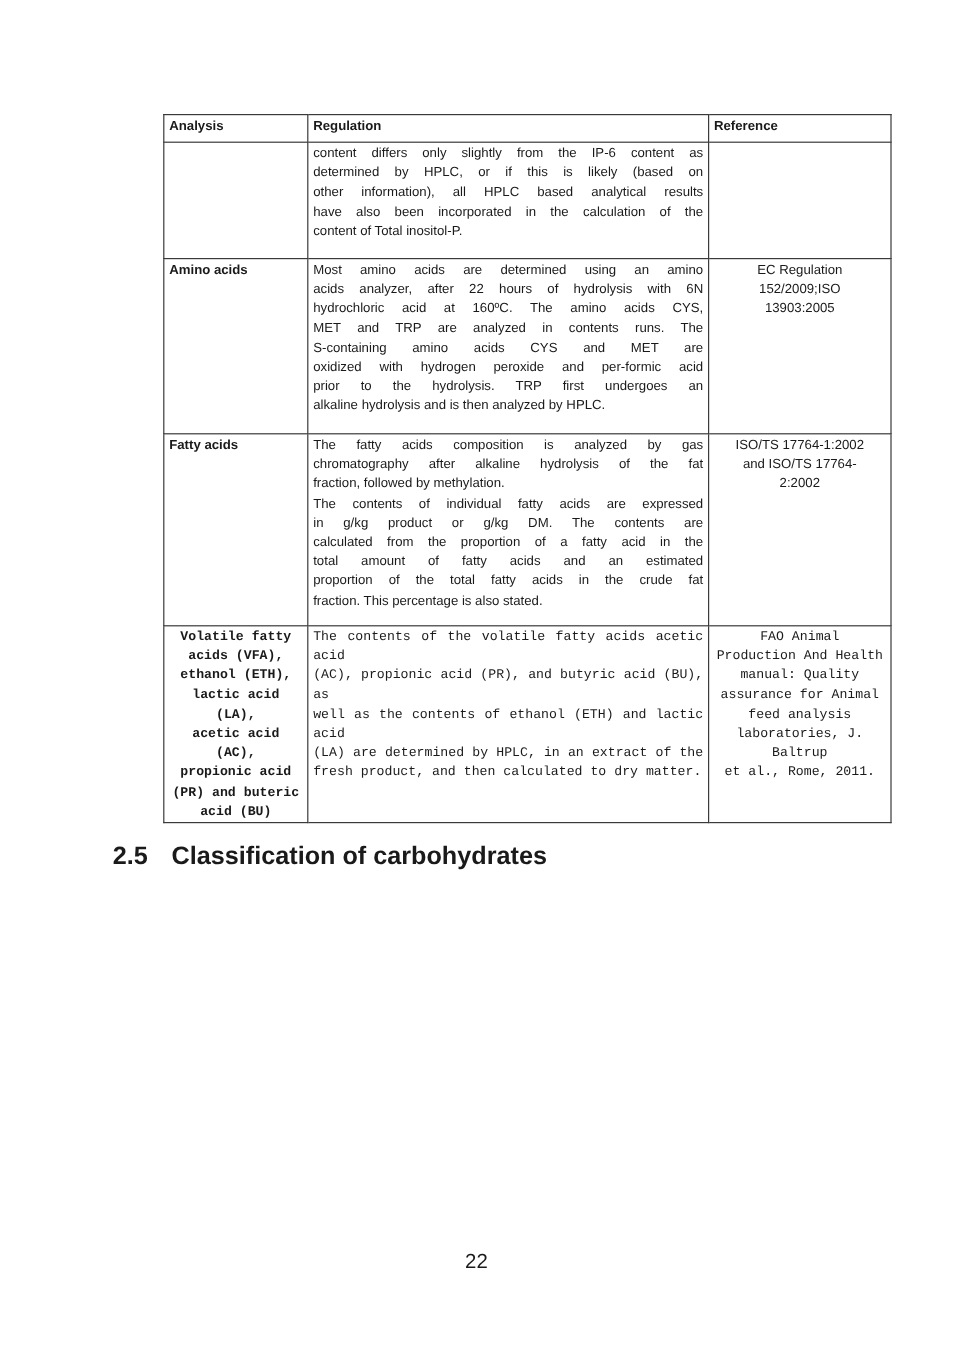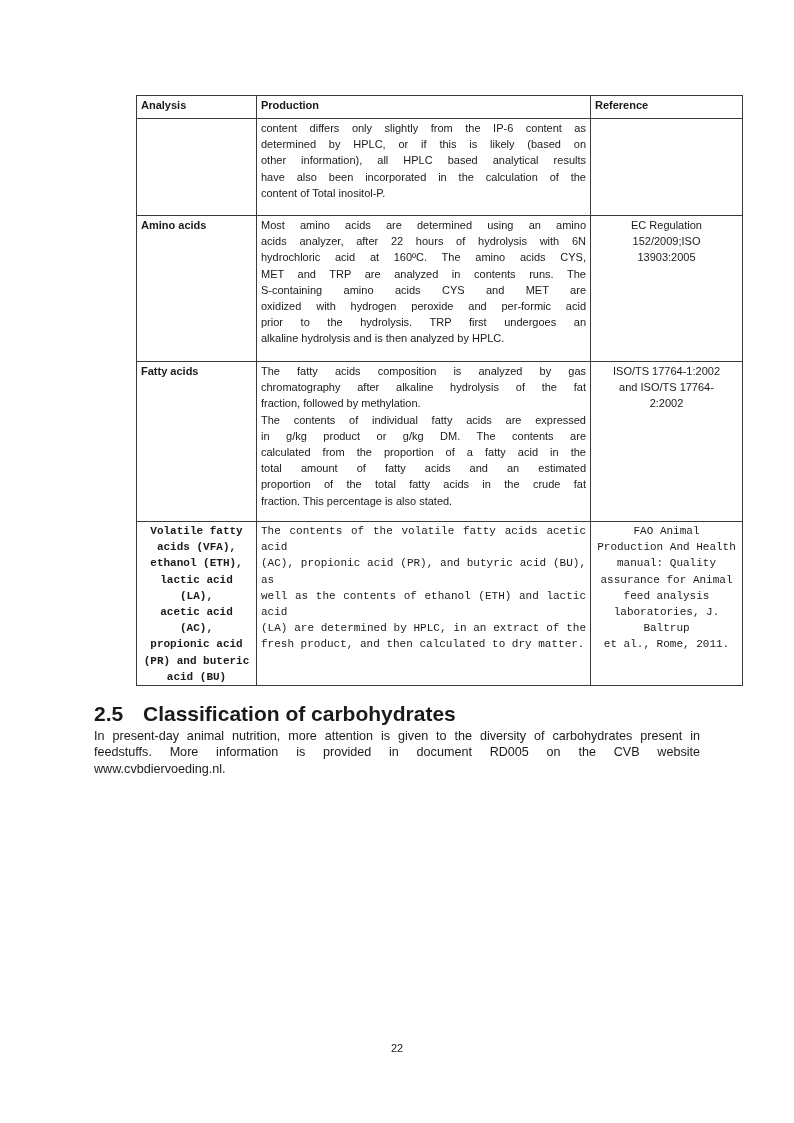--- a/index.html
+++ b/index.html
@@ -31,37 +31,37 @@
     position: absolute; left: 94px; top: 702px; margin: 0;
     font-size: 21px; font-weight: bold; line-height: 24px;
   }
   h2 .num { display: inline-block; width: 49px; }
   p.body {
     position: absolute; left: 94px; top: 728px; width: 606px; margin: 0;
     font-size: 12.6px; line-height: 16.3px; text-align: justify;
   }
   p.body .line { text-align: justify; text-align-last: justify; }
   p.body .line.last { text-align-last: left; }
-  .pagenum { position: absolute; left: 0; width: 794px; top: 1042px; text-align: center; font-size: 11px; }
+  .pagenum { position: absolute; left: 0; width: 794px; top: 1042px; text-align: center; font-size: 17px; }
 </style>
 </head>
 <body>
 
 <div class="page">
 
   <table class="analysis">
     <colgroup>
         <col class="c1">
         <col class="c2">
         <col class="c3">
       </colgroup>
     <tbody>
         <tr>
       <th>Analysis</th>
-      <th>Production</th>
+      <th>Regulation</th>
       <th>Reference</th>
     </tr>
 
     <tr class="r0">
       <td class="name"></td>
       <td class="desc">
         <span class="line">content differs only slightly from the IP-6 content as</span>
         <span class="line">determined by HPLC, or if this is likely (based on</span>
         <span class="line">other information), all HPLC based analytical results</span>
         <span class="line">have also been incorporated in the calculation of the</span>
@@ -137,20 +137,15 @@
         <span class="line">et al., Rome, 2011.</span>
       </td>
     </tr>
   </tbody>
     </table>
 
   <h2 class="section">
     <span class="num">2.5</span><span>Classification of carbohydrates</span>
   </h2>
 
-  <p class="body">
-    <span class="line">In present-day animal nutrition, more attention is given to the diversity of carbohydrates present in</span>
-    <span class="line">feedstuffs. More information is provided in document RD005 on the CVB website</span>
-    <span class="line last">www.cvbdiervoeding.nl.</span>
-  </p>
 
   <div class="pagenum">22</div>
 </div>
 
 </body></html>

